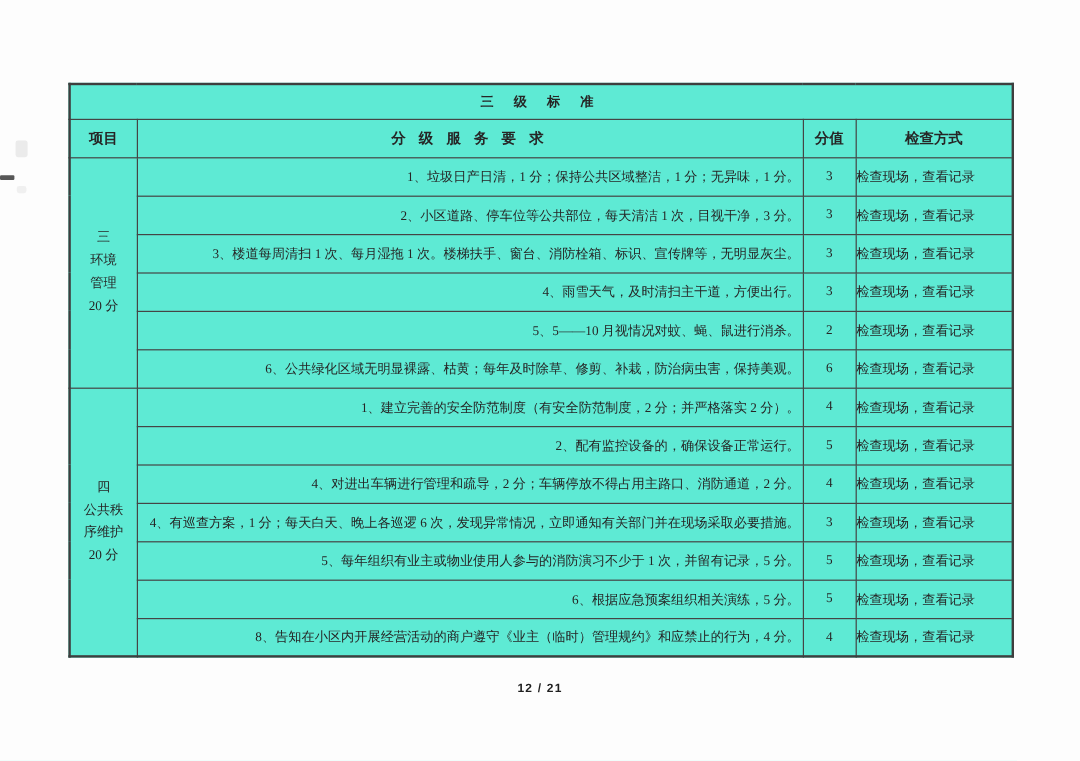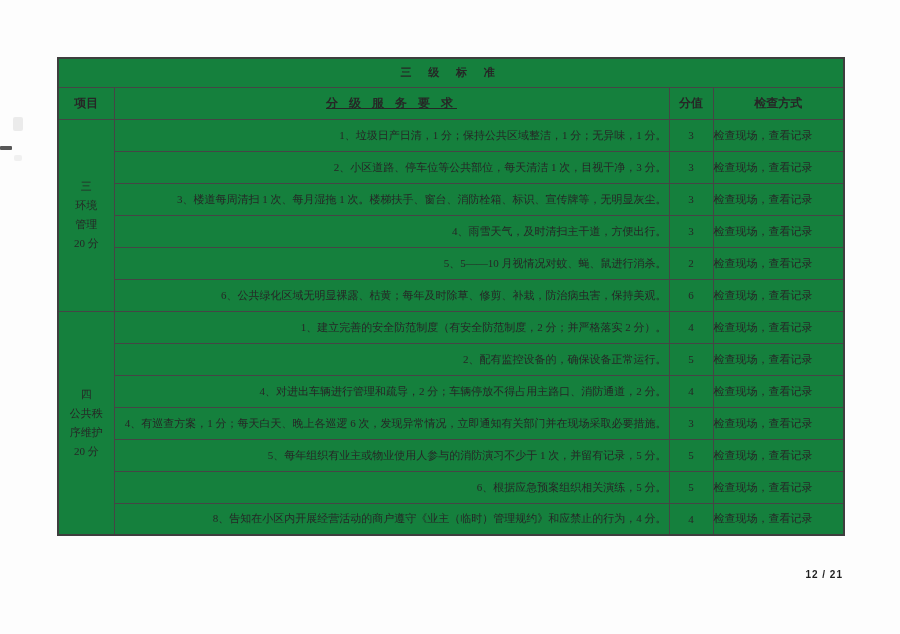--- a/index.html
+++ b/index.html
@@ -27,25 +27,25 @@
     position:absolute; left:13px; top:117px;
     width:10px; height:14px;
     background:#d9d9d9; opacity:.5; border-radius:2px;
   }
   .scan-smudge-2 {
     position:absolute; left:14px; top:155px;
     width:8px; height:6px;
     background:#e3e3e3; opacity:.5; border-radius:2px;
   }
   table.std {
-    position:absolute; left:57px; top:57px;
+    position:absolute; left:57px; top:69px;
     width:786px;
     border-collapse:collapse;
     table-layout:fixed;
-    background:#15803d;
+    background:#5eead4;
     border:2px solid #3e3e3e;
   }
   table.std td {
     border:1px solid #454545;
     font-size:11px;
     color:#262626;
     vertical-align:middle;
   }
   td.title-cell {
     height:29px;
@@ -53,38 +53,38 @@
     font-weight:bold;
     font-size:14px;
     letter-spacing:7px;
   }
   tr.header-row td {
     height:32px;
     text-align:center;
     font-weight:bold;
     font-size:12px;
   }
-  td.header-req { letter-spacing:4px;text-decoration:underline; }
+  td.header-req { letter-spacing:4px; }
   td.project-cell {
     text-align:center;
     font-size:12px;
     line-height:19px;
     padding:2px 4px;
   }
   td.req-cell {
     height:32px;
     padding-left:9px;
     padding-right:2px;
     text-align:right;
   }
   td.score-cell { text-align:center; }
   td.method-cell { text-align:left; }
   .footer {
     position:absolute; left:57px; top:569px; width:786px;
-    text-align:right;
+    text-align:center;
     font-weight:bold;
     font-size:10px;
     letter-spacing:1px;
     color:#1f1f1f;
     font-family:"Liberation Sans", sans-serif;
   }
 </style>
 </head>
 <body>
 

